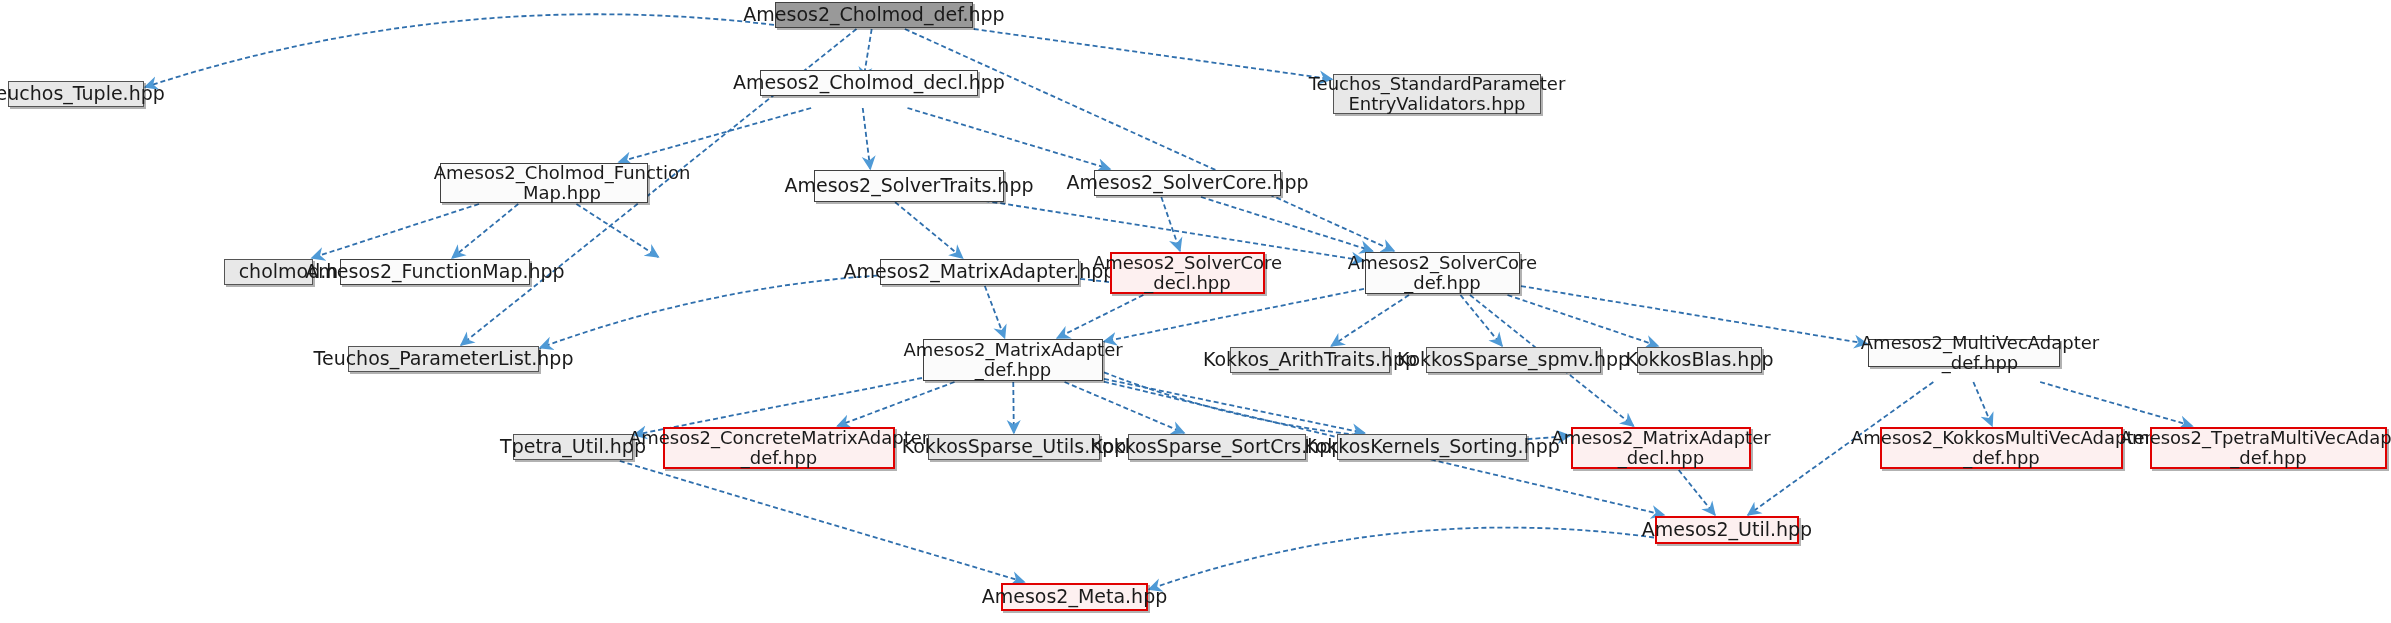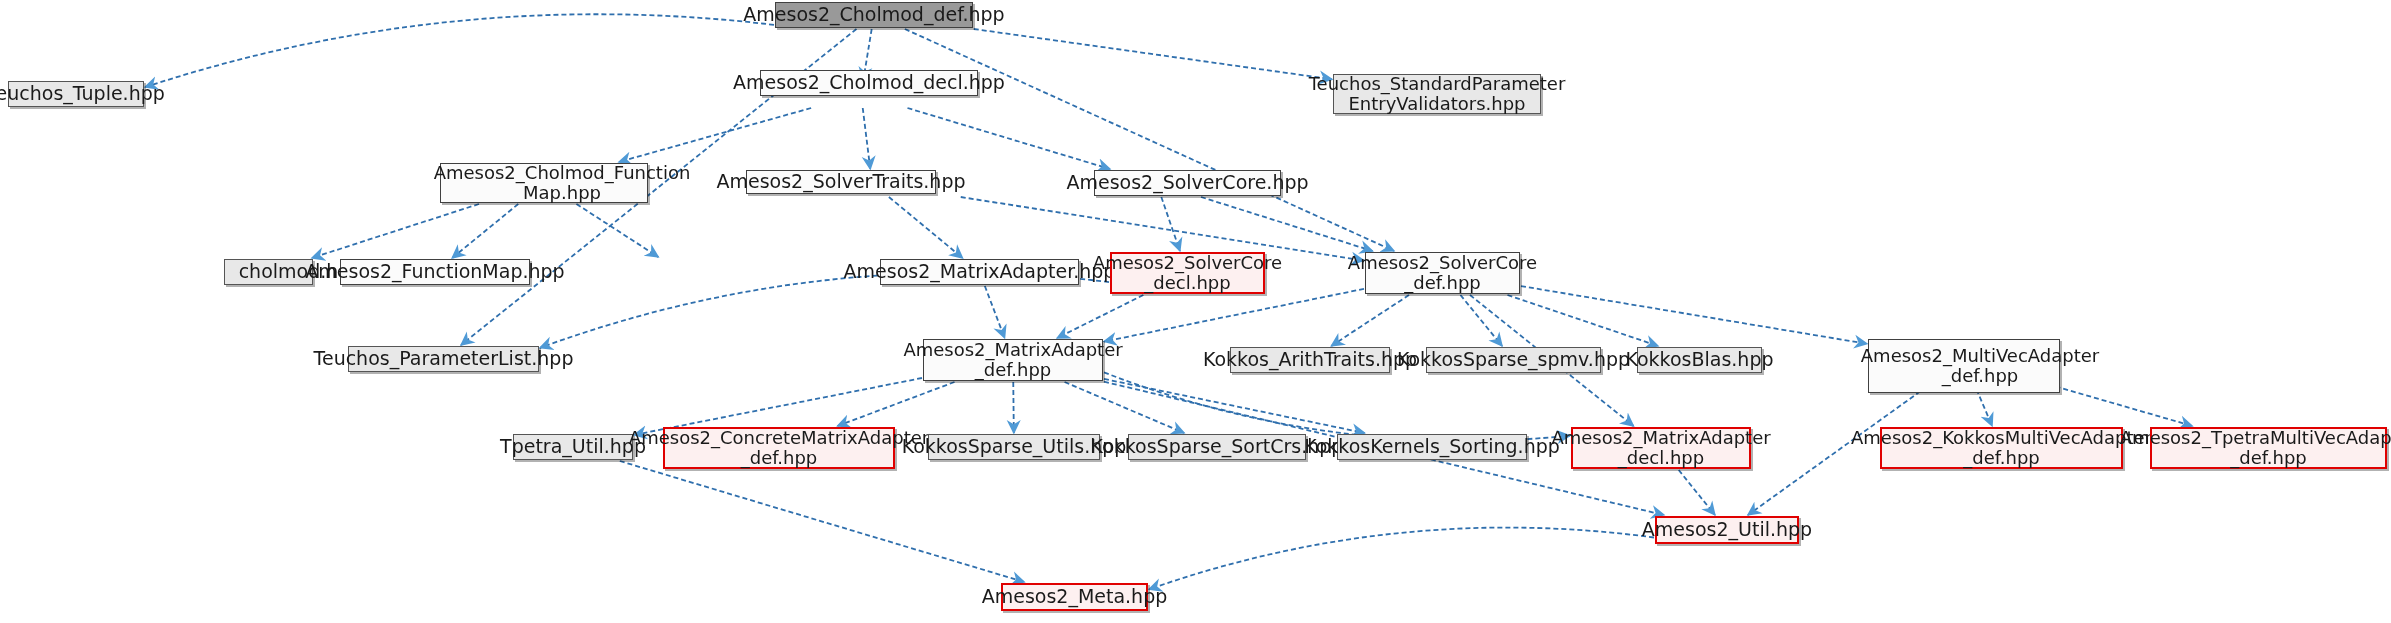--- a/index.html
+++ b/index.html
@@ -63,36 +63,36 @@
       <path d="M1654,537.4957854406131 Q1395.277471264368,502.82298850574705 1149,589.3501915708812" fill="none" stroke="#2f6fad" stroke-width="1.8" stroke-dasharray="5,3" marker-end="url(#ah)"></path>
       <path d="M619.8066666666666,461 L1024.35,582" fill="none" stroke="#2f6fad" stroke-width="1.8" stroke-dasharray="5,3" marker-end="url(#ah)"></path>
     </svg>
 <div class="node root" style="left: 775px; top: 2px; width: 198px; height: 26px;">Amesos2_Cholmod_def.hpp</div>
     <div class="node ext" style="left: 8px; top: 81px; width: 136px; height: 26px;">Teuchos_Tuple.hpp</div>
     <div class="node" style="left: 760px; top: 70px; width: 218px; height: 26px;">Amesos2_Cholmod_decl.hpp</div>
     <div class="node ext" style="left: 1333px; top: 74px; width: 208px; height: 40px; font-size: 18px;">Teuchos_StandardParameter
 EntryValidators.hpp</div>
     <div class="node" style="left: 440px; top: 163px; width: 208px; height: 40px; font-size: 18px; padding-left: 36px;">Amesos2_Cholmod_Function
 Map.hpp</div>
-    <div class="node" style="left: 746px; top: 170px; width: 190px; height: 24px;">Amesos2_SolverTraits.hpp</div>
+    <div class="node" style="left: 814px; top: 170px; width: 190px; height: 32px;">Amesos2_SolverTraits.hpp</div>
     <div class="node" style="left: 1063px; top: 170px; width: 187px; height: 26px; margin-left: 31px;">Amesos2_SolverCore.hpp</div>
     <div class="node ext" style="left: 224px; top: 259px; width: 89px; height: 26px; padding-left: 40px;">cholmod.h</div>
     <div class="node" style="left: 340px; top: 259px; width: 190px; height: 26px;">Amesos2_FunctionMap.hpp</div>
     <div class="node" style="left: 880px; top: 259px; width: 199px; height: 26px;">Amesos2_MatrixAdapter.hpp</div>
     <div class="node red" style="left: 1110px; top: 252px; width: 155px; height: 42px; font-size: 18px;">Amesos2_SolverCore
 _decl.hpp</div>
     <div class="node" style="left: 1365px; top: 252px; width: 155px; height: 42px; font-size: 18px;">Amesos2_SolverCore
 _def.hpp</div>
     <div class="node ext" style="left: 348px; top: 346px; width: 191px; height: 26px;">Teuchos_ParameterList.hpp</div>
     <div class="node" style="left: 923px; top: 339px; width: 180px; height: 42px; font-size: 18px;">Amesos2_MatrixAdapter
 _def.hpp</div>
     <div class="node ext" style="left: 1230px; top: 347px; width: 160px; height: 26px;">Kokkos_ArithTraits.hpp</div>
     <div class="node ext" style="left: 1426px; top: 347px; width: 175px; height: 26px;">KokkosSparse_spmv.hpp</div>
     <div class="node ext" style="left: 1637px; top: 347px; width: 125px; height: 26px;">KokkosBlas.hpp</div>
-    <div class="node" style="left: 1868px; top: 339px; width: 192px; height: 54px; font-size: 18px; padding-left: 32px;">Amesos2_MultiVecAdapter
+    <div class="node" style="left: 1868px; top: 339px; width: 192px; height: 28px; font-size: 18px; padding-left: 32px;">Amesos2_MultiVecAdapter
 _def.hpp</div>
     <div class="node ext" style="left: 513px; top: 434px; width: 120px; height: 26px;">Tpetra_Util.hpp</div>
     <div class="node red" style="left: 663px; top: 427px; width: 232px; height: 42px; font-size: 18px;">Amesos2_ConcreteMatrixAdapter
 _def.hpp</div>
     <div class="node ext" style="left: 928px; top: 434px; width: 172px; height: 26px;">KokkosSparse_Utils.hpp</div>
     <div class="node ext" style="left: 1128px; top: 434px; width: 178px; height: 26px;">KokkosSparse_SortCrs.hpp</div>
     <div class="node ext" style="left: 1337px; top: 434px; width: 190px; height: 26px;">KokkosKernels_Sorting.hpp</div>
     <div class="node red" style="left: 1571px; top: 427px; width: 180px; height: 42px; font-size: 18px;">Amesos2_MatrixAdapter
 _decl.hpp</div>
     <div class="node red" style="left: 1880px; top: 427px; width: 243px; height: 42px; font-size: 18px;">Amesos2_KokkosMultiVecAdapter

